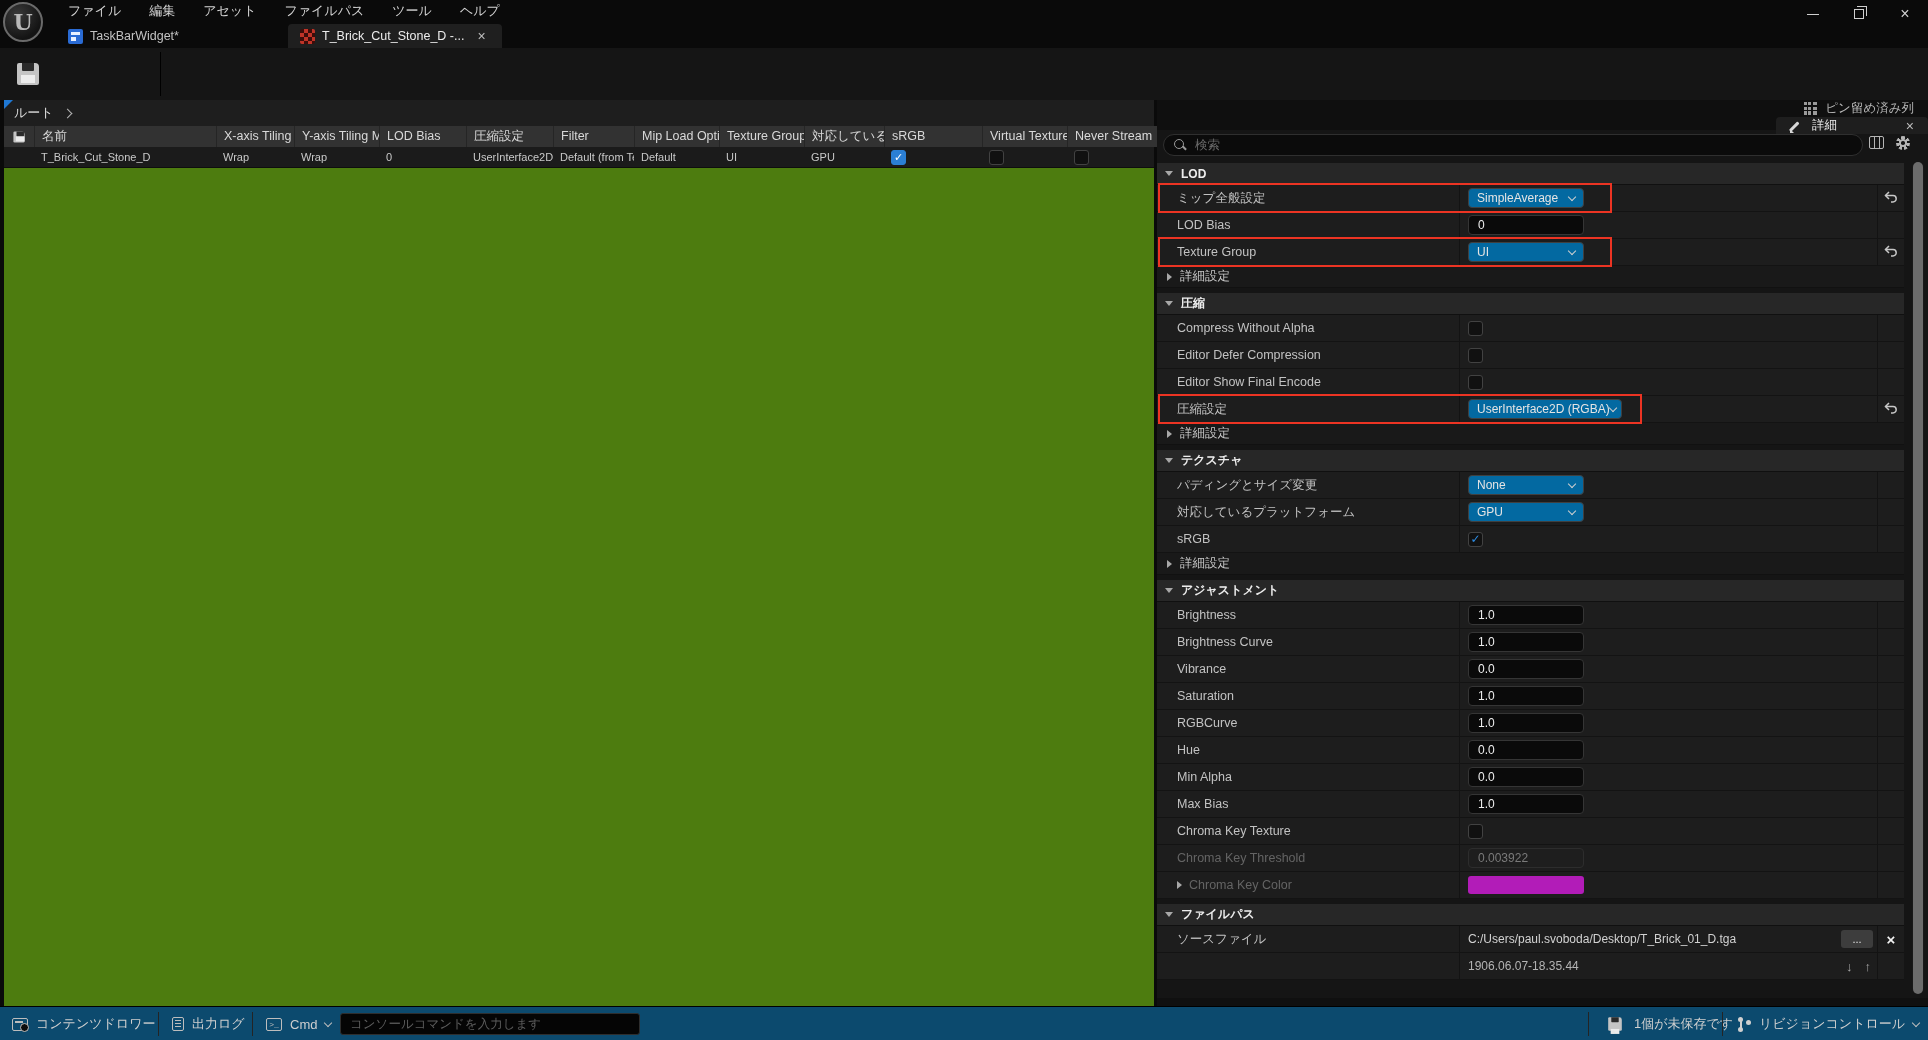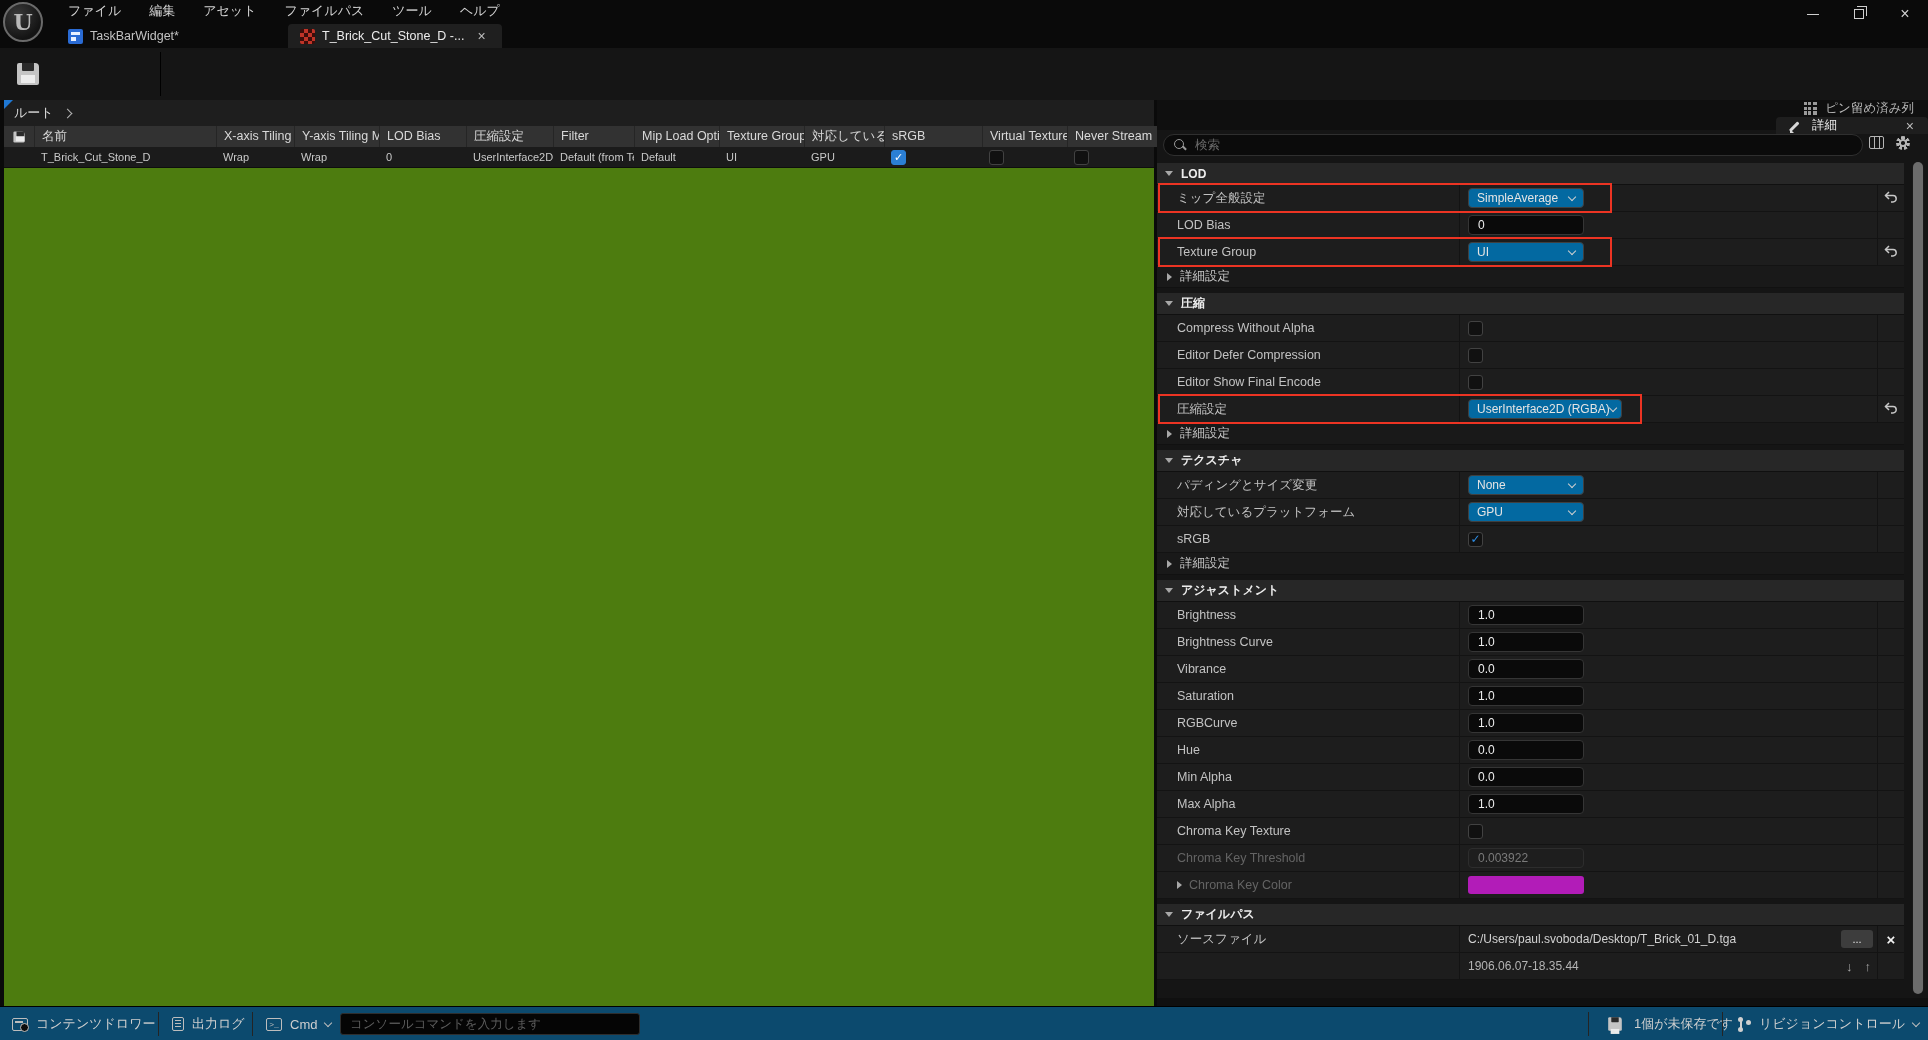--- a/index.html
+++ b/index.html
@@ -481,21 +481,21 @@
         <div class="plabel">
           <span>Min Alpha</span>
         </div>
         <div class="pvalue">
           <div class="inp">0.0</div>
         </div>
         <div class="preset"></div>
       </div>
       <div class="prow">
         <div class="plabel">
-          <span>Max Alpha</span>
+          <span>Max Bias</span>
         </div>
         <div class="pvalue">
           <div class="inp">1.0</div>
         </div>
         <div class="preset"></div>
       </div>
       <div class="prow">
         <div class="plabel">
           <span>Chroma Key Texture</span>
         </div>

